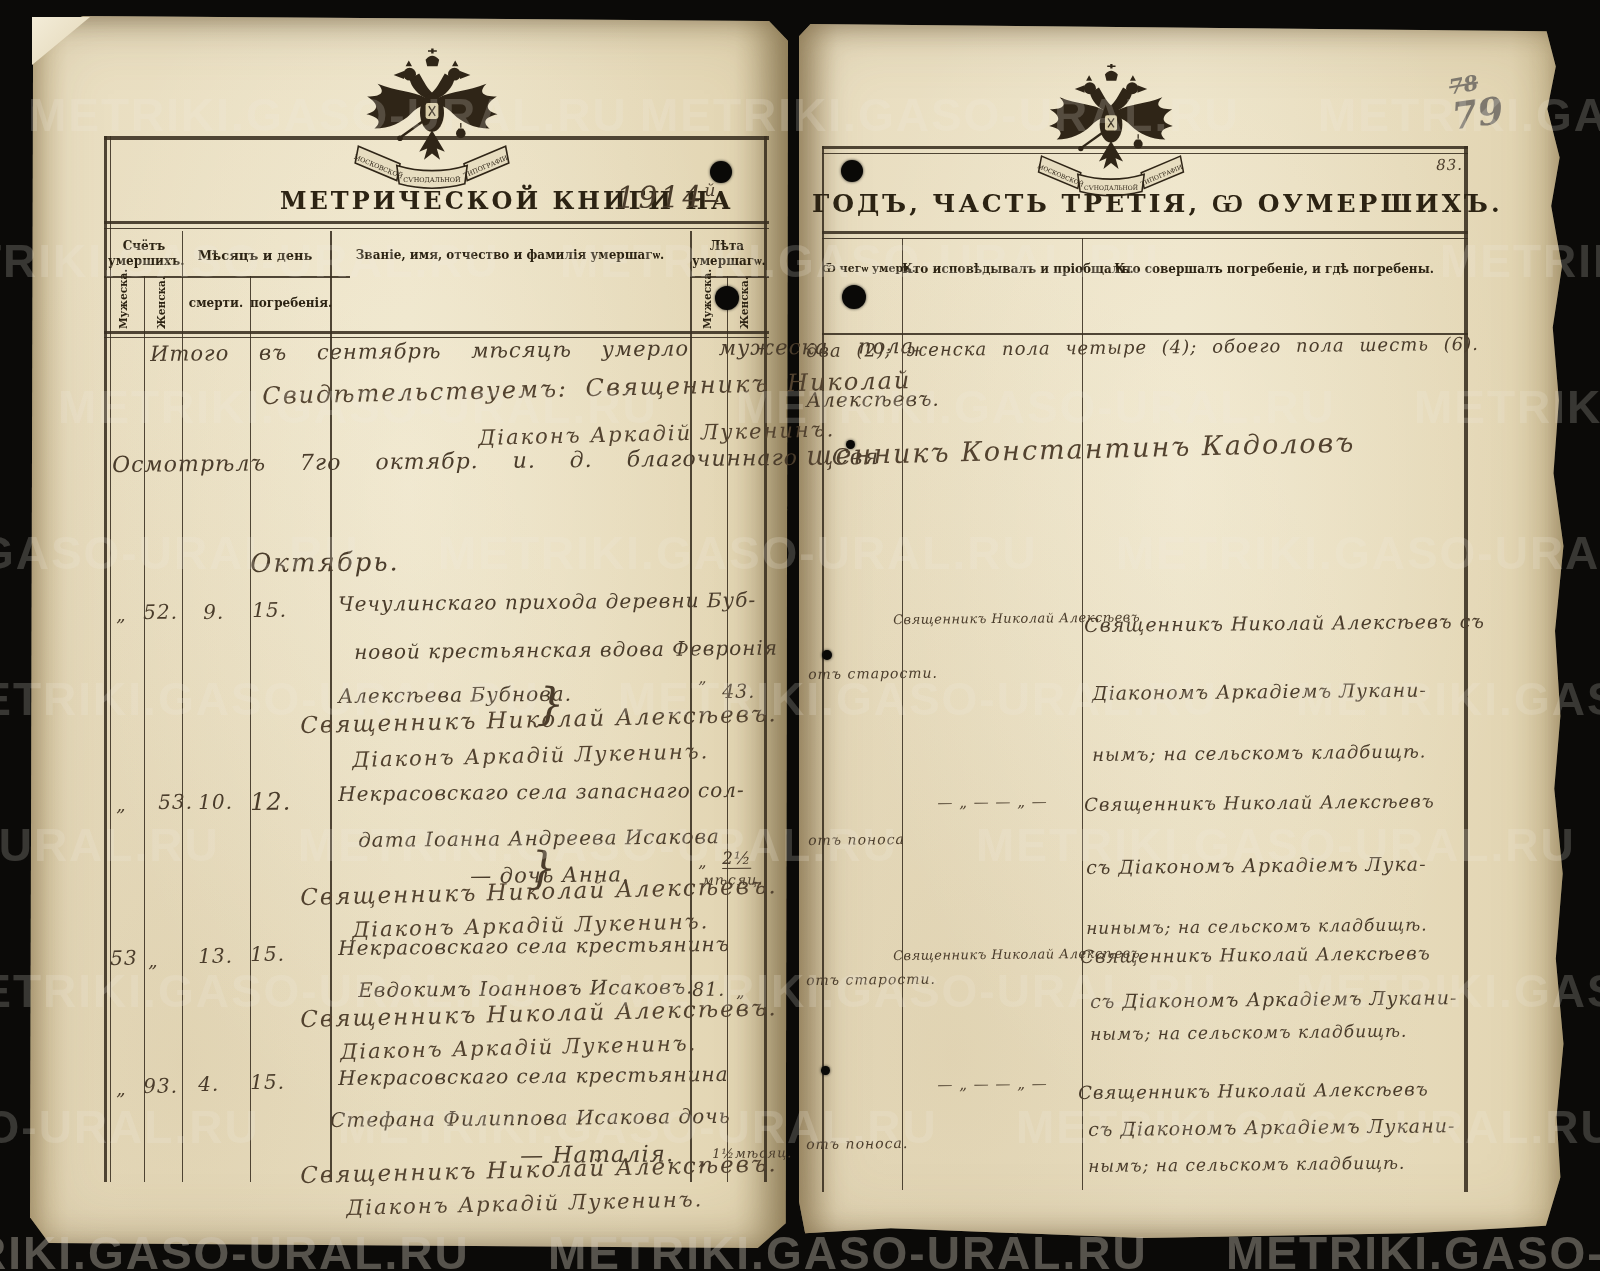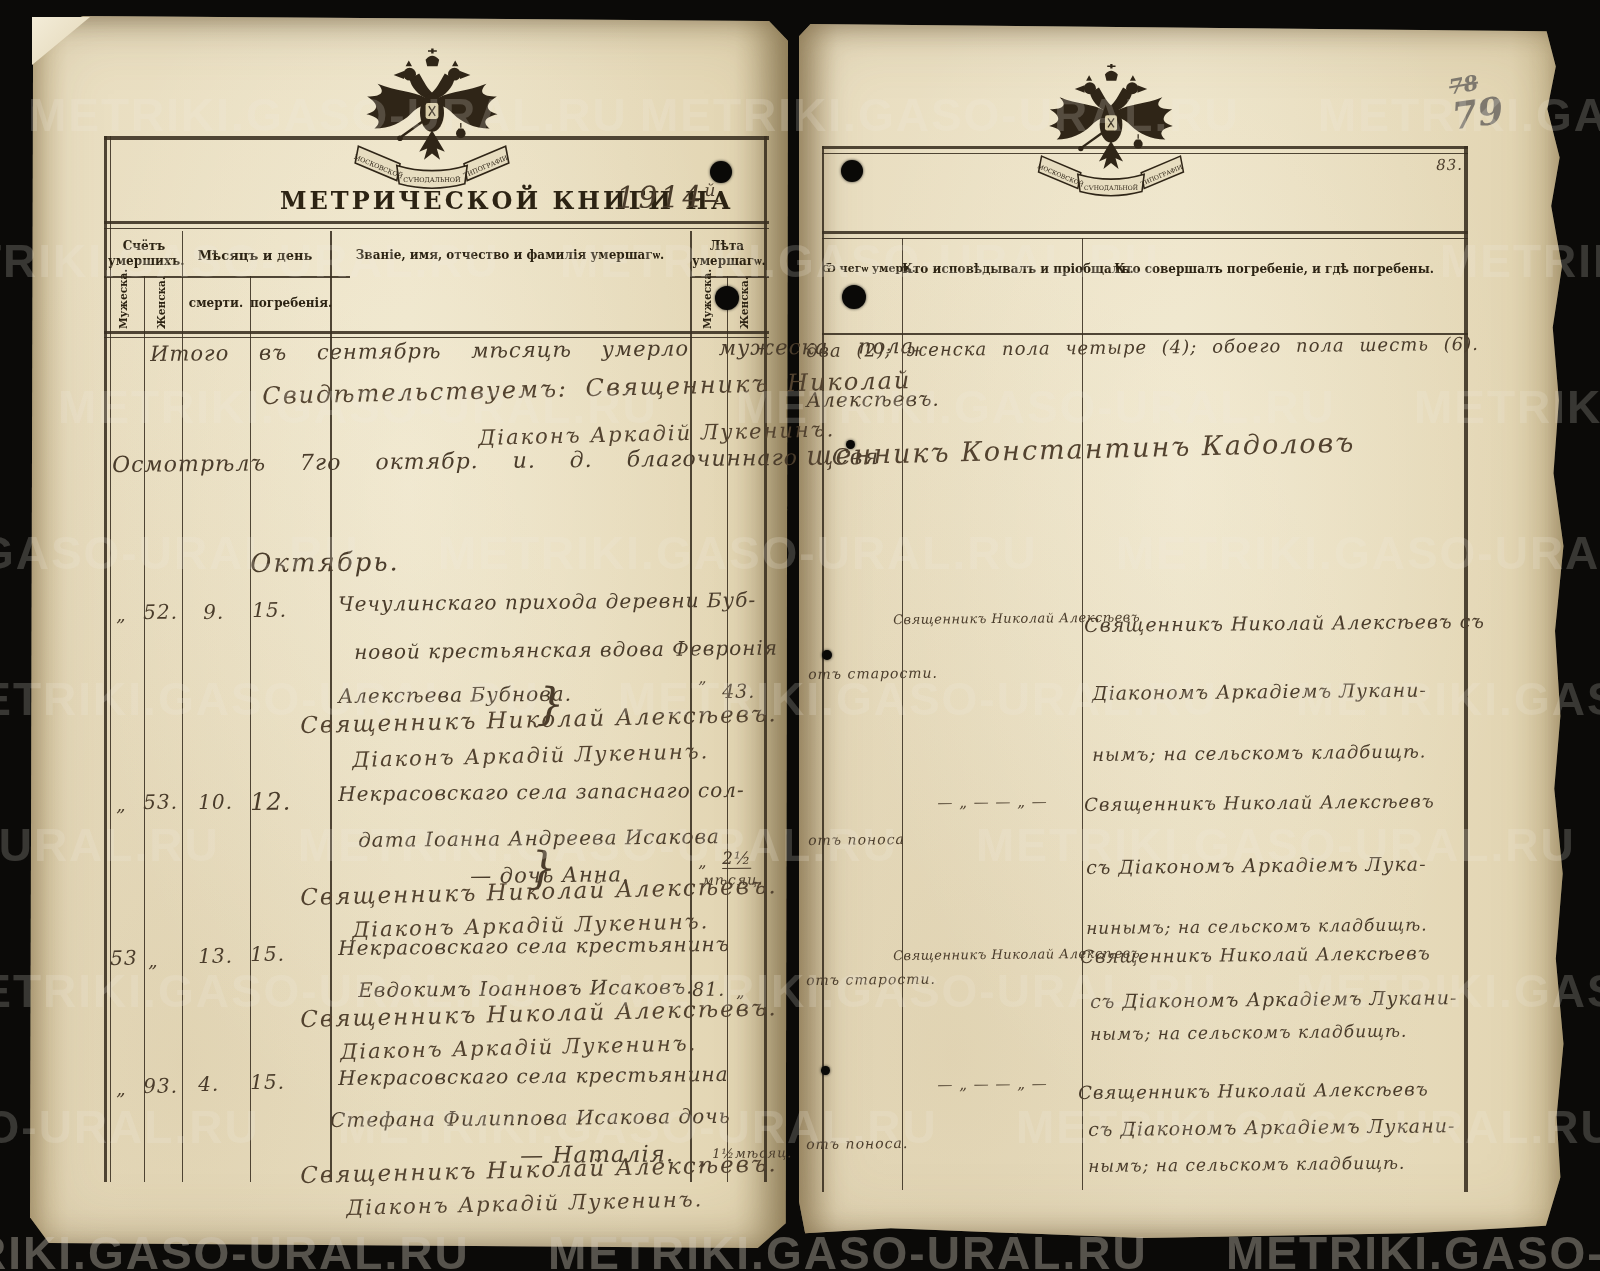--- a/index.html
+++ b/index.html
@@ -107,20 +107,21 @@
   <div class="ln" style="left:822px;top:333px;width:646px;height:2px"></div>
   <div class="ln" style="left:822px;top:146px;width:2px;height:1046px"></div>
   <div class="ln" style="left:902px;top:238px;width:1px;height:952px"></div>
   <div class="ln" style="left:1082px;top:238px;width:1px;height:952px"></div>
   <div class="ln" style="left:1464px;top:146px;width:4px;height:1046px"></div>
 
   <div class="pr title" style="left:280px;top:186px;font-size:24px">МЕТРИЧЕСКОЙ КНИГИ НА</div>
   <div class="hw" style="left:616px;top:180px;font-size:30px;letter-spacing:3px">
     <span>1914</span><sup style="font-size:17px;border-bottom:2px solid #4a3c2b">й</sup>
   </div>
+  <div class="pr title" style="left:812px;top:188px;font-size:25px">ГОДЪ, ЧАСТЬ ТРЕТІЯ, Ѡ ОУМЕРШИХЪ.</div>
 
   <div class="pr wrap ctr" style="left:108px;top:239px;width:72px;font-size:12px">Счётъ умершихъ.</div>
   <div class="pr ctr" style="left:182px;top:248px;width:146px;font-size:13px">Мѣсяцъ и день</div>
   <div class="pr ctr" style="left:332px;top:248px;width:356px;font-size:12px">Званіе, имя, отчество и фамилія умершагѡ.</div>
   <div class="pr wrap ctr" style="left:692px;top:239px;width:70px;font-size:12px">Лѣта умершагѡ.</div>
   <div class="pr vt" style="left:117px;top:281px;height:48px;font-size:10.5px">Мужеска.</div>
   <div class="pr vt" style="left:155px;top:281px;height:48px;font-size:10.5px">Женска.</div>
   <div class="pr ctr" style="left:182px;top:296px;width:68px;font-size:12px">смерти.</div>
   <div class="pr ctr" style="left:250px;top:296px;width:80px;font-size:12px">погребенія.</div>
   <div class="pr vt" style="left:701px;top:281px;height:48px;font-size:10.5px">Мужеска.</div>
@@ -148,21 +149,21 @@
   <div class="hw" style="left:338px;top:592px;font-size:20px">Чечулинскаго прихода деревни Буб-</div>
   <div class="hw" style="left:354px;top:640px;font-size:20px">новой крестьянская вдова Февронія</div>
   <div class="hw" style="left:338px;top:684px;font-size:20px">Алексѣева Бубнова.</div>
   <div class="hw" style="left:536px;top:678px;font-size:44px">}</div>
   <div class="hw" style="left:698px;top:668px;font-size:16px">„</div>
   <div class="hw" style="left:722px;top:680px;font-size:19px">43.</div>
   <div class="hw sig" style="left:300px;top:712px;font-size:23px">Священникъ Николай Алексѣевъ.</div>
   <div class="hw sig" style="left:352px;top:748px;font-size:21px">Діаконъ Аркадій Лукенинъ.</div>
 
   <div class="hw" style="left:116px;top:794px;font-size:18px">„</div>
-  <div class="hw" style="left:143px;top:790px;font-size:20px">53.</div>
+  <div class="hw" style="left:158px;top:790px;font-size:20px">53.</div>
   <div class="hw" style="left:198px;top:790px;font-size:20px">10.</div>
   <div class="hw" style="left:250px;top:788px;font-size:24px">12.</div>
   <div class="hw" style="left:338px;top:782px;font-size:20px">Некрасовскаго села запаснаго сол-</div>
   <div class="hw" style="left:358px;top:828px;font-size:20px">дата Іоанна Андреева Исакова</div>
   <div class="hw" style="left:470px;top:864px;font-size:21px">— дочь Анна.</div>
   <div class="hw" style="left:528px;top:842px;font-size:44px">}</div>
   <div class="hw" style="left:698px;top:852px;font-size:16px">„</div>
   <div class="hw" style="left:722px;top:848px;font-size:17px;border-bottom:1px solid #4a3c2b">2½</div>
   <div class="hw" style="left:702px;top:872px;font-size:14px">мѣсяц.</div>
   <div class="hw sig" style="left:300px;top:884px;font-size:23px">Священникъ Николай Алексѣевъ.</div>

